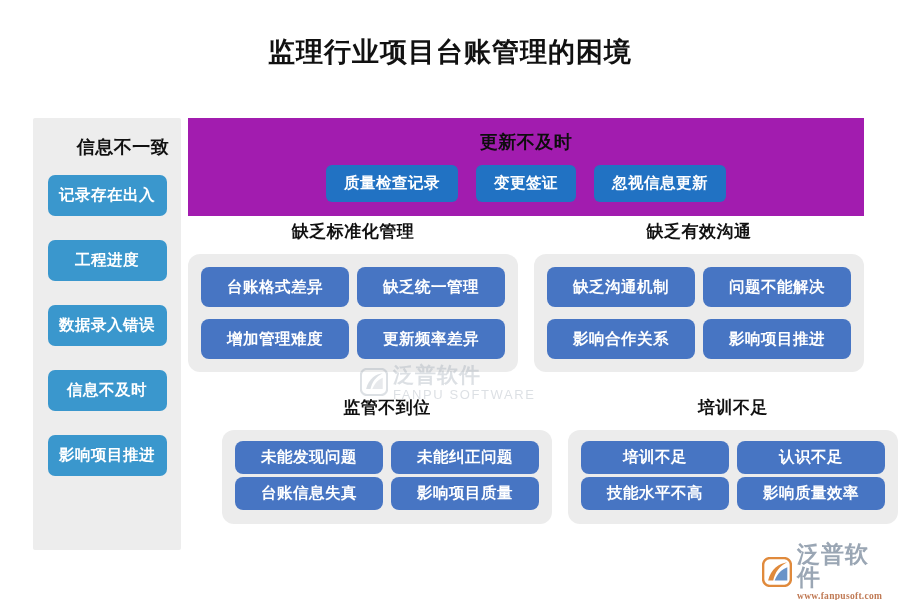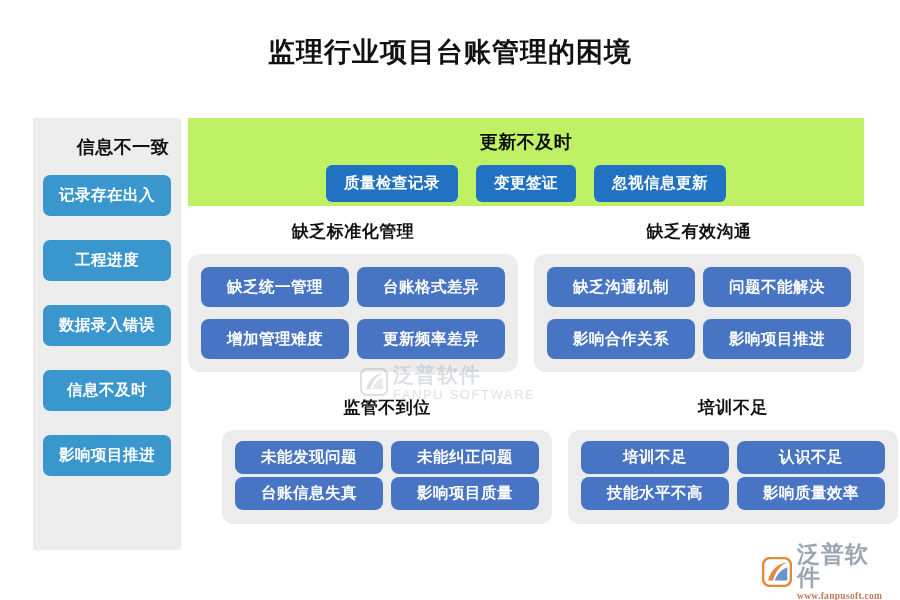--- a/index.html
+++ b/index.html
@@ -48,42 +48,42 @@
     padding-left: 32px;
   }
   #sidebar-items {
     margin-top: 16px;
     display: flex;
     flex-direction: column;
     gap: 24px;
     align-items: center;
   }
   .sidebar-btn {
-    width: 128px;
+    width: 119px;
     height: 41px;
     background: #3a97cd;
     border-radius: 7px;
     color: #ffffff;
     font-size: 15.5px;
     font-weight: bold;
     display: flex;
     align-items: center;
     justify-content: center;
     letter-spacing: 0.5px;
     box-sizing: border-box;
   }
 
   
   #topband {
     position: absolute;
     left: 188px;
     top: 118px;
     width: 676px;
-    height: 88px;
-    background: #bef264;
+    height: 98px;
+    background: #a21caf;
   }
   #topband-title {
     text-align: center;
     font-size: 18px;
     font-weight: bold;
     color: #0d0d0d;
     padding-top: 12px;
     letter-spacing: 0.5px;
   }
   #topband-items {
@@ -262,22 +262,22 @@
     <div class="topband-btn">忽视信息更新</div>
   </div>
 </div>
 
 <div id="grid">
 
   <div class="quad col-l row-t style-round">
     <div class="quad-title">缺乏标准化管理</div>
     <div class="quad-panel">
       <div class="quad-row">
+        <div class="chip">台账格式差异</div>
         <div class="chip">缺乏统一管理</div>
-        <div class="chip">台账格式差异</div>
       </div>
       <div class="quad-row">
         <div class="chip">增加管理难度</div>
         <div class="chip">更新频率差异</div>
       </div>
     </div>
   </div>
 
   <div class="quad col-r row-t style-round">
     <div class="quad-title">缺乏有效沟通</div>

